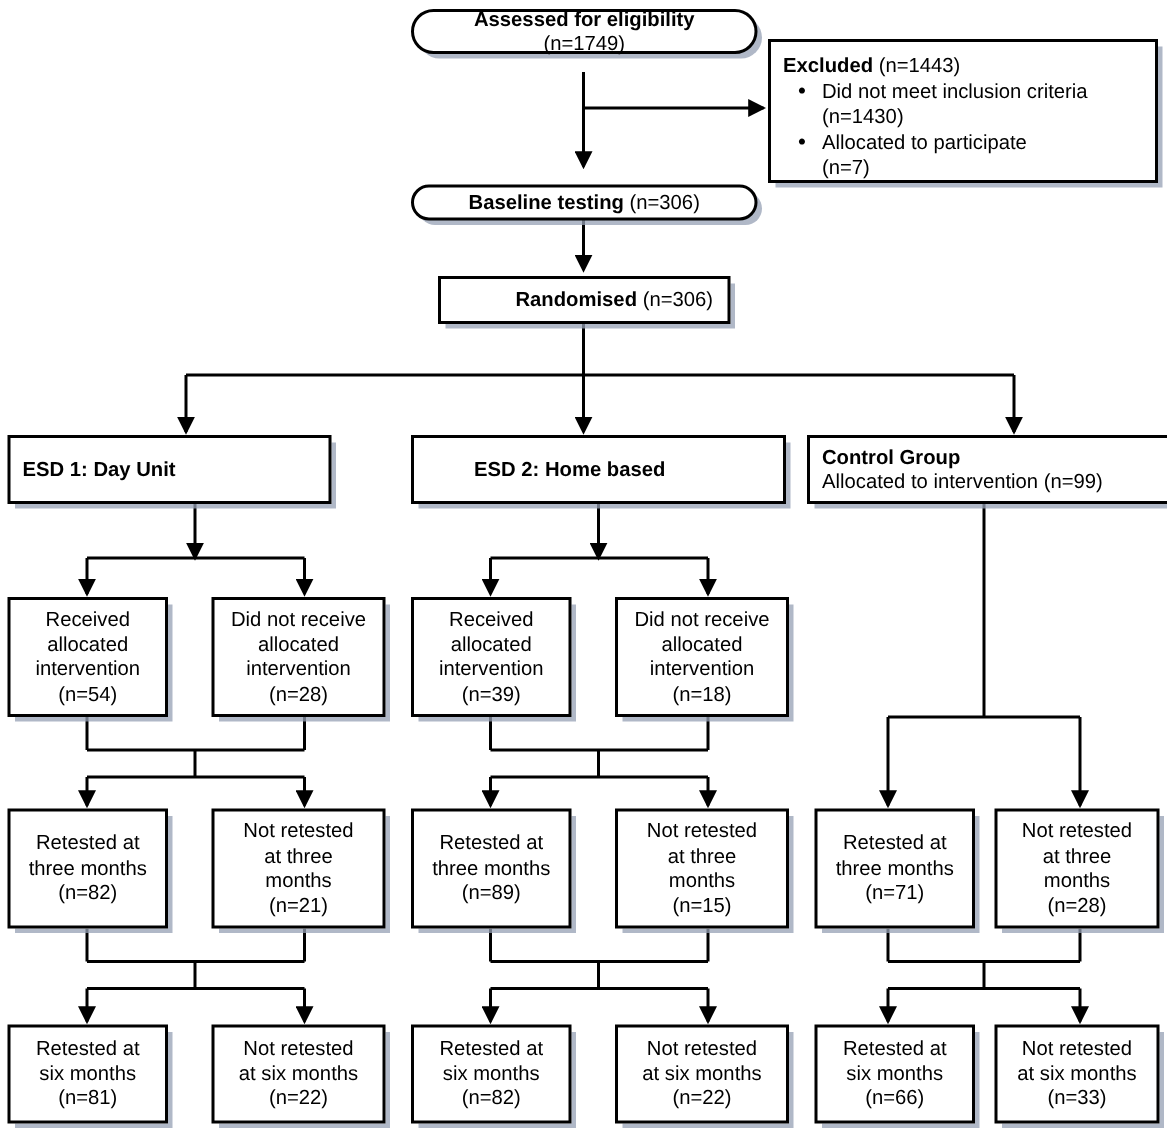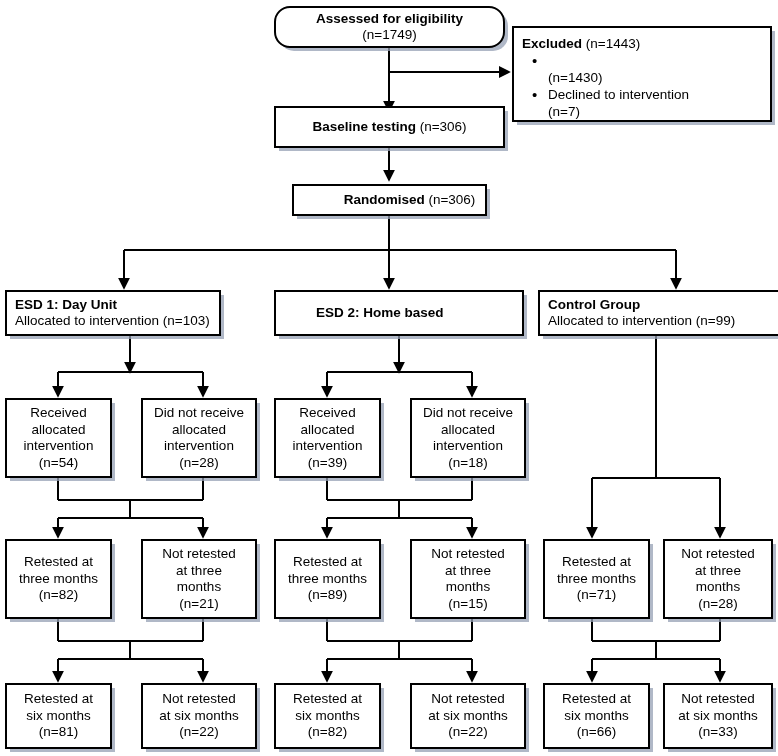--- a/index.html
+++ b/index.html
@@ -158,52 +158,51 @@
       <line x1="592" y1="619" x2="592" y2="641"></line>
       <line x1="720" y1="619" x2="720" y2="641"></line>
       <line x1="592" y1="641" x2="720" y2="641"></line>
       <line x1="656" y1="641" x2="656" y2="659"></line>
       <line x1="592" y1="659" x2="720" y2="659"></line>
       <line x1="592" y1="659" x2="592" y2="681" marker-end="url(#arrow)"></line>
       <line x1="720" y1="659" x2="720" y2="681" marker-end="url(#arrow)"></line>
     </g>
   </svg>
 
-  <div class="node center" style="left:274px; top:6px; width:231px; height:42px;border-radius:16px;">
+  <div class="node center" style="left:274px; top:6px; width:231px; height:30px;border-radius:16px;">
     <div class="line bold">Assessed for eligibility</div>
     <div class="line">(n=1749)</div>
   </div>
 
   <div class="node left" style="left:512px; top:26px; width:260px; height:96px; justify-content:flex-start; padding-top:7px;">
     <div class="excl-title"><span class="b">Excluded</span><span> (n=1443)</span></div>
     <ul class="excl-list">
       <li>
         <span class="bullet">•</span>
-        <br>
+        <span>Did not meet inclusion criteria</span><br>
         <span>(n=1430)</span>
       </li>
       <li>
         <span class="bullet">•</span>
-        <span>Declined to intervention</span><br>
+        <span>Allocated to participate</span><br>
         <span>(n=7)</span>
       </li>
     </ul>
   </div>
 
-  <div class="node center" style="left:274px; top:106px; width:231px; height:42px;">
+  <div class="node center" style="left:274px; top:123px; width:231px; height:24px;border-radius:13px;">
     <div class="line"><span class="b">Baseline testing</span><span> (n=306)</span></div>
   </div>
 
   <div class="node center" style="left:292px; top:184px; width:195px; height:32px;padding-left:40px;">
     <div class="line"><span class="b">Randomised</span><span> (n=306)</span></div>
   </div>
 
   <div class="node left" style="left:5px; top:290px; width:216px; height:46px;">
     <div class="line bold">ESD 1: Day Unit</div>
-    <div class="line">Allocated to intervention (n=103)</div>
   </div>
 
   <div class="node left" style="left:274px; top:290px; width:250px; height:46px;padding-left:40px;">
     <div class="line bold">ESD 2: Home based</div>
   </div>
 
   <div class="node left" style="left:538px; top:290px; width:282px; height:46px;">
     <div class="line bold">Control Group</div>
     <div class="line">Allocated to intervention (n=99)</div>
   </div>

